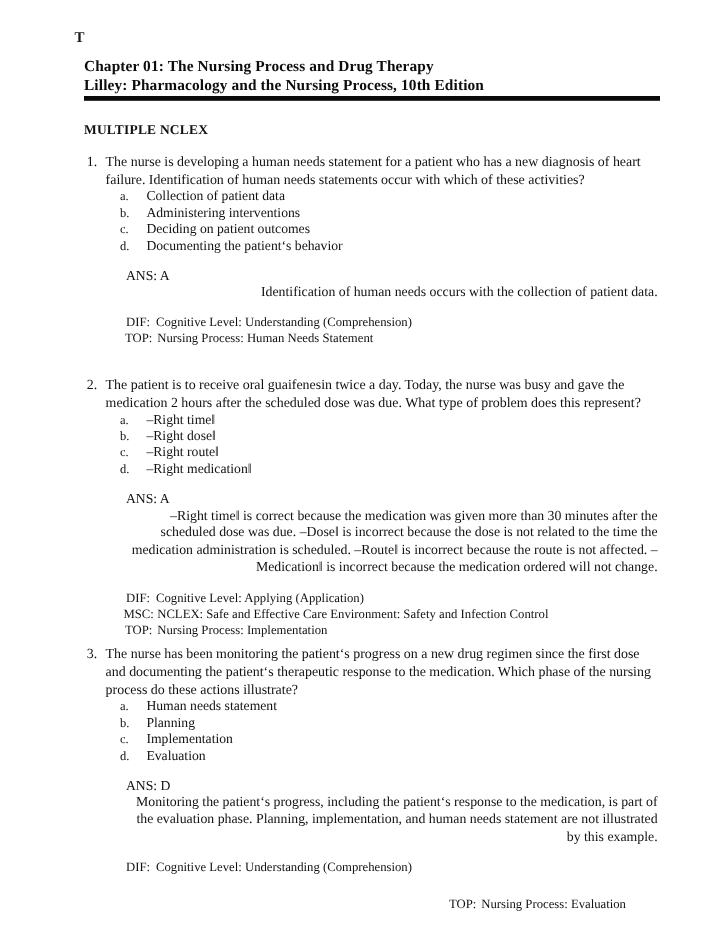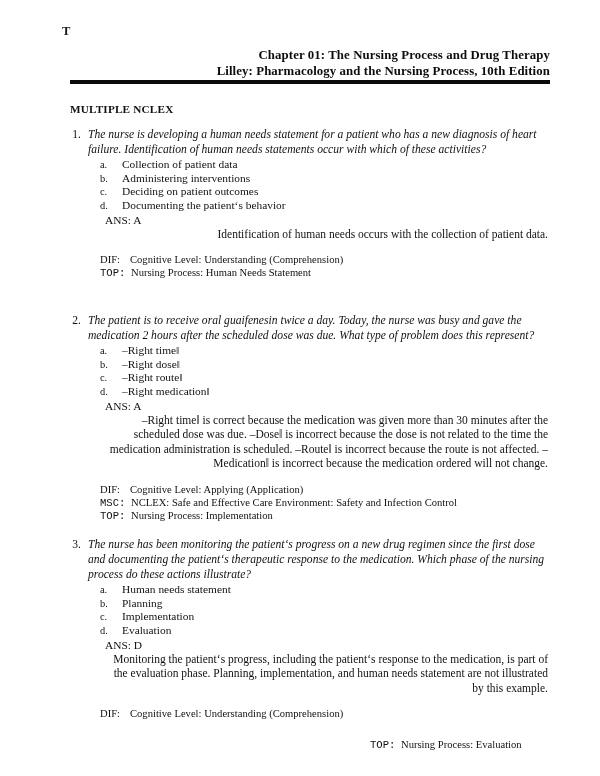--- a/index.html
+++ b/index.html
@@ -36,21 +36,20 @@
     top: 48px;
     width: 480px;
   }
   .doc-header .hline {
     font-size: 12.8px;
     font-weight: bold;
     line-height: 15.5px;
     letter-spacing: 0.1px;
     color: #0d0d0d;
     white-space: nowrap;
-    text-align: right;
   }
   .header-rule {
     position: absolute;
     left: 70px;
     top: 80px;
     width: 480px;
     height: 4px;
     background: #0a0a0a;
   }
 
@@ -87,21 +86,20 @@
     position: absolute;
     left: -20px;
     top: 0;
     width: 16px;
     text-align: right;
     font-size: 11.6px;
   }
   .q-stem .q-text {
     display: block;
     padding-left: 3px;
-    font-style: italic;
   }
 
   .options {
     margin: 0;
     padding: 0;
     list-style: none;
     margin-left: 100px;
     margin-top: 1px;
   }
   .options li {
@@ -114,20 +112,21 @@
   .options li .opt-letter {
     position: absolute;
     left: 0;
     top: 0;
     font-size: 10.4px;
   }
 
   
   .ans-line {
     margin-left: 105px;
+    margin-top: 10px;
     font-size: 11.4px;
     line-height: 14px;
   }
   .rationale {
     margin-left: 100px;
     margin-top: 0px;
     width: 448px;
     font-size: 11.5px;
     line-height: 14.6px;
     text-align: right;
@@ -141,24 +140,24 @@
     line-height: 13.2px;
   }
   .meta .mrow {
     position: relative;
     white-space: nowrap;
     height: 13.2px;
   }
   .meta .mlabel {
     display: inline-block;
     width: 30px;
+    text-align: center;
   }
   .meta .mlabel.wide {
     width: 31px;
-    font-family: Liberation Mono, monospace;
   }
   .meta .mrow .second-col {
     position: absolute;
     left: 270px;
     top: 0;
     margin-top: 31px;
   }
 </style>
 </head>
 <body>

